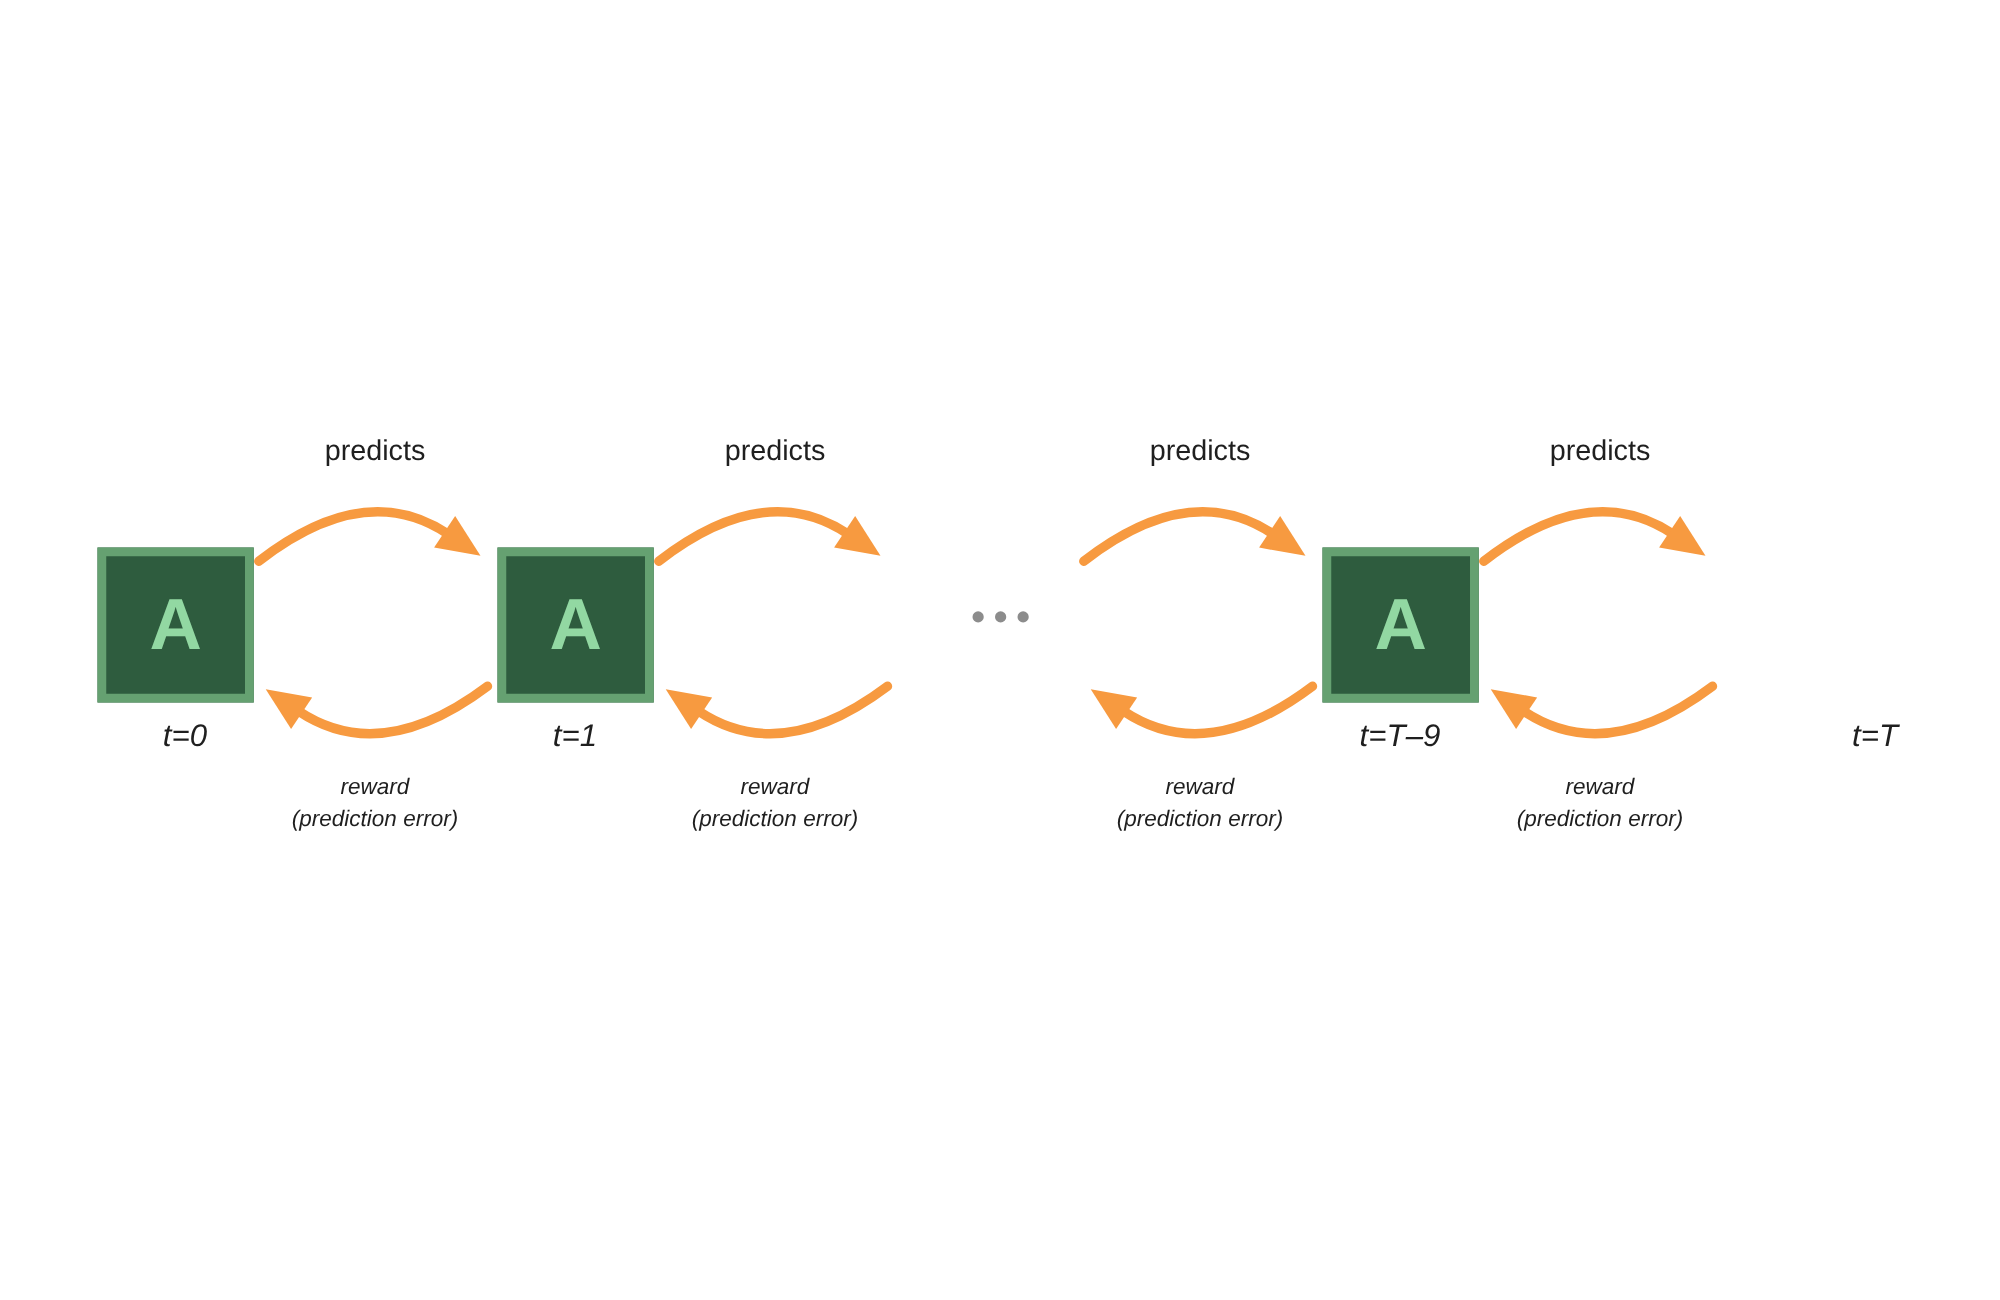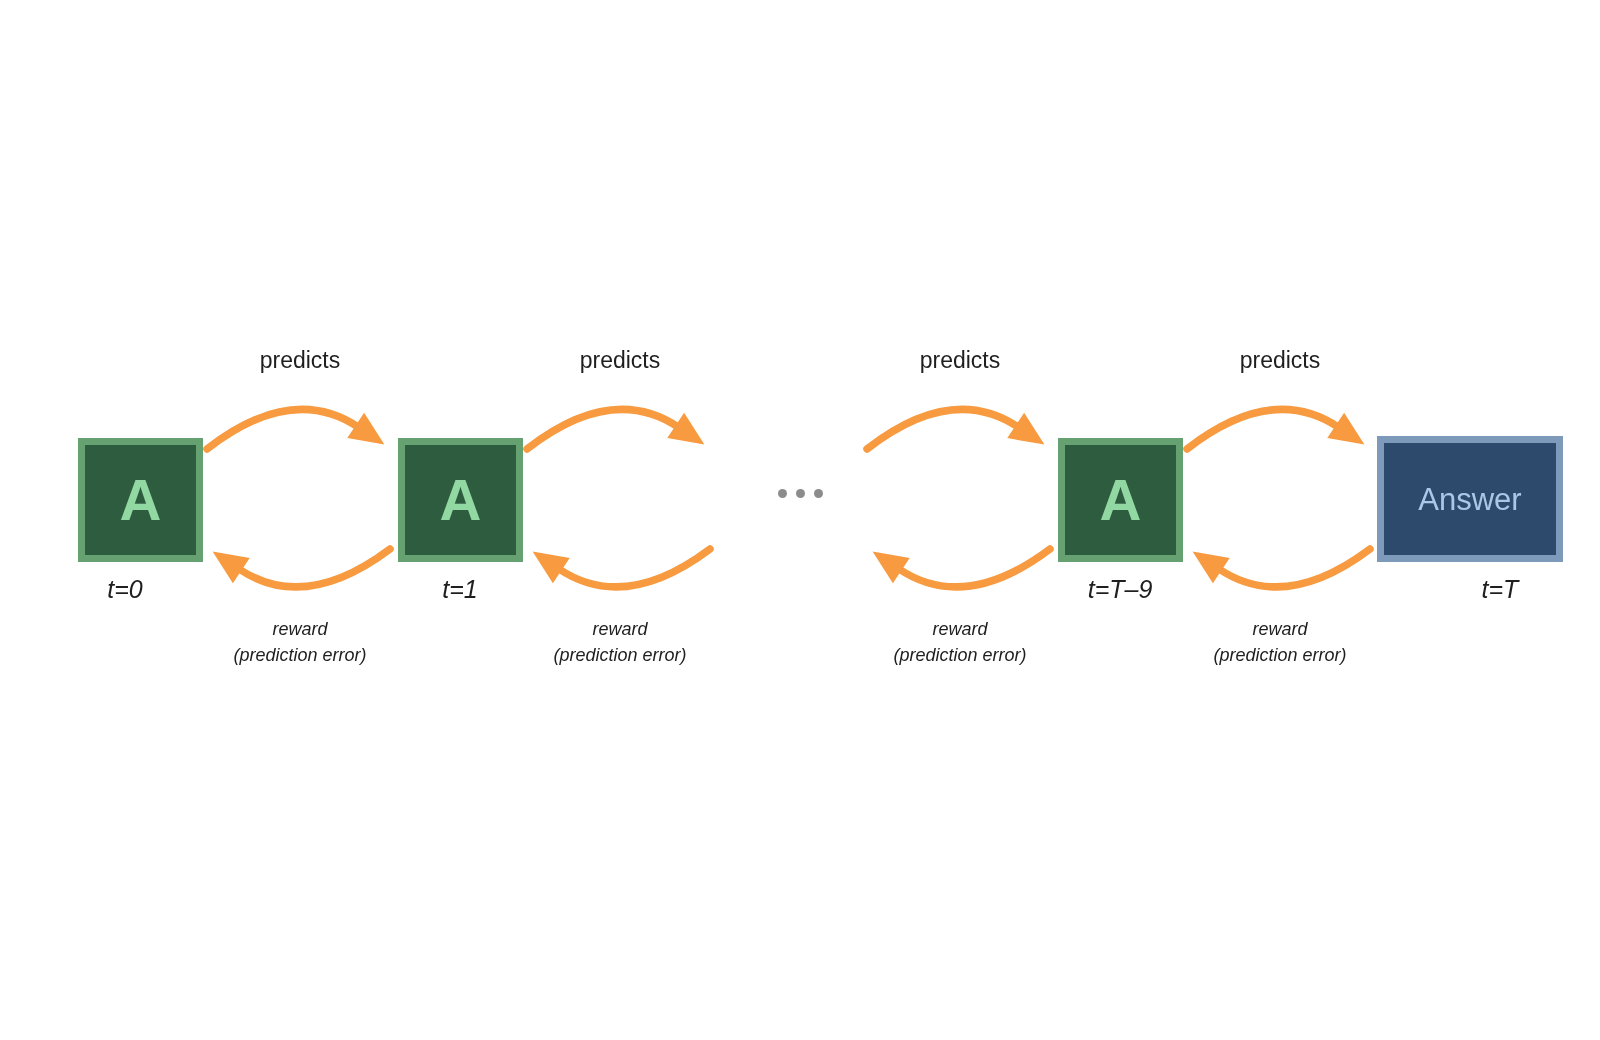--- a/index.html
+++ b/index.html
@@ -112,25 +112,22 @@
 
   <div class="node agent" style="left:78px; top:438px;">
     <span class="node-label">A</span>
   </div>
   <div class="node agent" style="left:398px; top:438px;">
     <span class="node-label">A</span>
   </div>
   <div class="node agent" style="left:1058px; top:438px;">
     <span class="node-label">A</span>
   </div>
-  <div class="node answer" style="left:1377px; top:436px;">
-    <span class="node-label">Answer</span>
-  </div>
 
-  <div class="time-label" style="left:25px;">t=0</div>
+  <div class="time-label" style="left:48px;">t=0</div>
   <div class="time-label" style="left:360px;">t=1</div>
   <div class="time-label" style="left:1020px;">t=T–9</div>
   <div class="time-label" style="left:1400px;">t=T</div>
 
   <div class="predicts-label" style="left:150px;">predicts</div>
   <div class="predicts-label" style="left:470px;">predicts</div>
   <div class="predicts-label" style="left:810px;">predicts</div>
   <div class="predicts-label" style="left:1130px;">predicts</div>
 
   <div class="reward-group" style="left:140px;">

